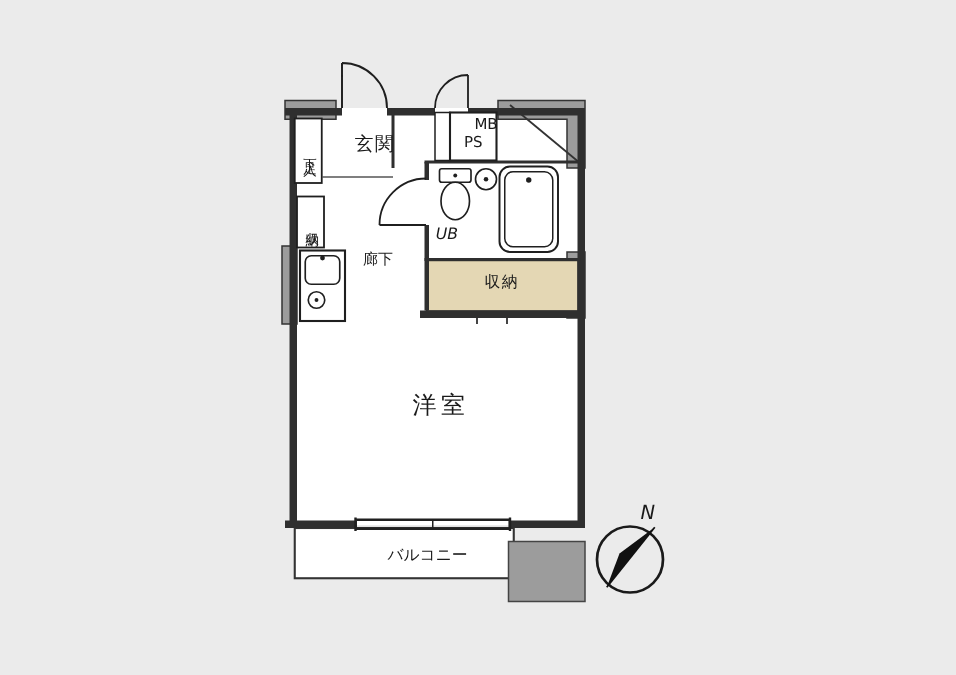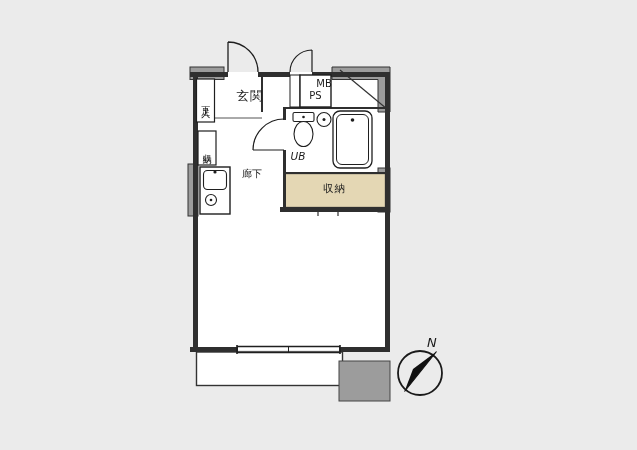--- a/index.html
+++ b/index.html
@@ -100,14 +100,16 @@
   </svg>
 
   <div class="lbl lbl-genkan">玄関</div>
   <div class="lbl vlabel lbl-shoe">下足入</div>
   <div class="lbl vlabel lbl-closet-left">収納</div>
   <div class="lbl lbl-corridor">廊下</div>
   <div class="lbl lbl-mb">MB</div>
   <div class="lbl lbl-ps">PS</div>
   <div class="lbl lbl-ub">UB</div>
   <div class="lbl lbl-closet-right">収納</div>
+  <div class="lbl lbl-yoshitsu">洋室</div>
+  <div class="lbl lbl-balcony">バルコニー</div>
   <div class="lbl lbl-north">N</div>
 </div>
 
 </body></html>

